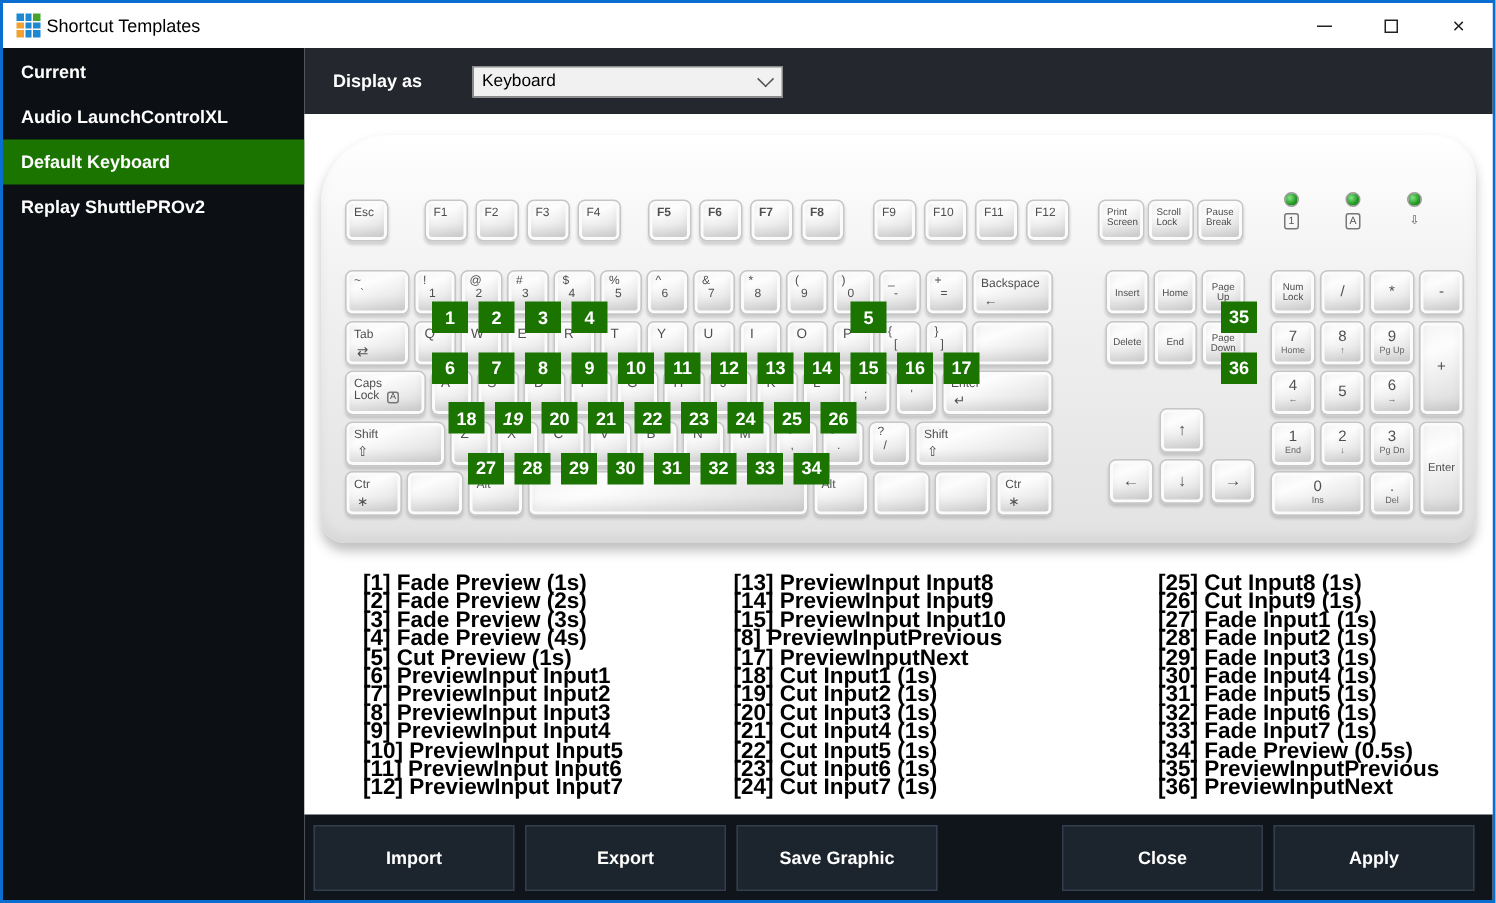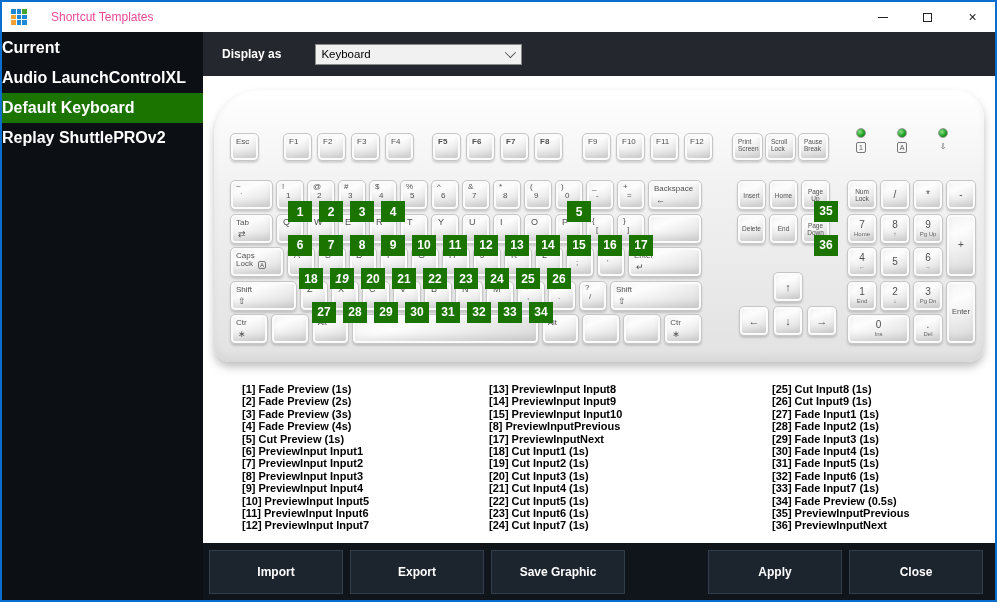--- a/index.html
+++ b/index.html
@@ -3,30 +3,30 @@
 <meta charset="utf-8">
 <style>
   html,body{margin:0;padding:0;}
   body{width:997px;height:602px;overflow:hidden;font-family:"Liberation Sans",sans-serif;}
   #window{position:relative;width:997px;height:602px;box-sizing:border-box;border:2px solid var(--blue,#0a6ed1);background:#fff;}
 
   
   #titlebar{height:30px;background:#ffffff;display:flex;align-items:center;}
   #app-icon{width:16px;height:16px;margin-left:9px;display:grid;grid-template-columns:repeat(3,1fr);grid-template-rows:repeat(3,1fr);gap:1px;flex:0 0 auto;}
   #app-icon span{display:block;}
-  #window-title{margin-left:24px;font-size:12px;color:#ec4899;}
+  #window-title{margin-left:4px;font-size:12px;color:#000000;}
   #win-controls{margin-left:auto;display:flex;height:30px;}
   .win-btn{width:45px;height:30px;display:flex;align-items:center;justify-content:center;color:#222;}
   .glyph-min{width:10px;height:1px;background:#222;}
   .glyph-max{width:9px;height:9px;border:1px solid #222;box-sizing:border-box;}
   .glyph-close{font-size:14px;line-height:14px;}
 
   
   #sidebar{position:absolute;left:0;top:30px;bottom:0;width:201px;background:#0c0f14;padding-top:1px;}
-  .side-item{height:30px;line-height:30px;color:#fff;font-weight:bold;font-size:16px;white-space:nowrap;overflow:hidden;cursor:default;}
+  .side-item{height:30px;line-height:30px;padding-left:12px;color:#fff;font-weight:bold;font-size:12px;white-space:nowrap;overflow:hidden;cursor:default;}
   .side-item.selected{background:var(--green,#1b7400);}
 
   
   #main{position:absolute;left:201px;top:30px;right:0;bottom:0;}
   #header-strip{height:44px;background:#24272d;display:flex;align-items:center;}
   #display-as-label{margin-left:19px;font-size:12px;font-weight:bold;color:#fff;}
   #display-as-dropdown{margin-left:34px;width:207px;height:21px;box-sizing:border-box;background:#f1f1f1;border:1px solid #8b8b8b;display:flex;align-items:center;font-size:11.5px;color:#000;padding-left:5px;}
   #dd-chevron{margin-left:auto;margin-right:8px;width:7px;height:7px;border-right:1px solid #555;border-bottom:1px solid #555;transform:rotate(45deg) translateY(-2px);}
 
   #content{position:absolute;top:44px;left:0;right:0;bottom:57px;background:#fff;}
@@ -67,21 +67,21 @@
   #arrow-cluster{position:absolute;left:525px;top:182px;display:grid;grid-template-columns:repeat(3,30px);grid-template-rows:30px 30px;gap:4px;}
   #arrow-cluster .key{display:flex;align-items:center;justify-content:center;font-size:11px;color:#555;}
   #numpad{position:absolute;left:633px;top:90px;display:grid;grid-template-columns:repeat(4,30px);grid-auto-rows:30px;gap:3.5px 3px;}
   #numpad .key{display:flex;flex-direction:column;align-items:center;justify-content:center;}
   .np-main{font-size:10px;line-height:10px;}
   .np-main.small{font-size:7.5px;}
   .np-sub{font-size:6px;line-height:7px;color:#666;margin-top:1px;}
   .np-lines{font-size:6.5px;line-height:7px;text-align:center;white-space:pre-line;}
 
   
-  .shortcut-col{position:absolute;top:307px;font-size:11px;font-weight:bold;color:#000;line-height:12.4px;white-space:nowrap;}
+  .shortcut-col{position:absolute;top:307px;font-size:15px;font-weight:bold;color:#000;line-height:12.4px;white-space:nowrap;}
   #col-0{left:39px;} #col-1{left:286px;} #col-2{left:543px;margin-left:26px;}
 
   
   #footer{position:absolute;left:0;right:0;bottom:0;height:57px;background:#10151c;display:flex;align-items:center;padding:0 5px 0 6px;box-sizing:border-box;}
   .f-btn{width:134px;height:44px;box-sizing:border-box;background:#1c242e;border:1px solid #333e4d;color:#fff;
     font-weight:bold;font-size:12px;display:flex;align-items:center;justify-content:center;margin-right:7px;cursor:default;}
   .f-spacer{flex:1;}
 </style>
 </head>
 <body>
@@ -580,18 +580,18 @@
             <div class="shortcut-line">[36] PreviewInputNext</div>
           </div>
       </div>
     </div>
 
     <div id="footer">
         <div class="f-btn">Import</div>
         <div class="f-btn">Export</div>
         <div class="f-btn">Save Graphic</div>
         <div class="f-spacer"></div>
+        <div class="f-btn">Close</div>
         <div class="f-btn">Apply</div>
-        <div class="f-btn">Close</div>
       </div>
   </div>
 
 </div>
 
 </body></html>

